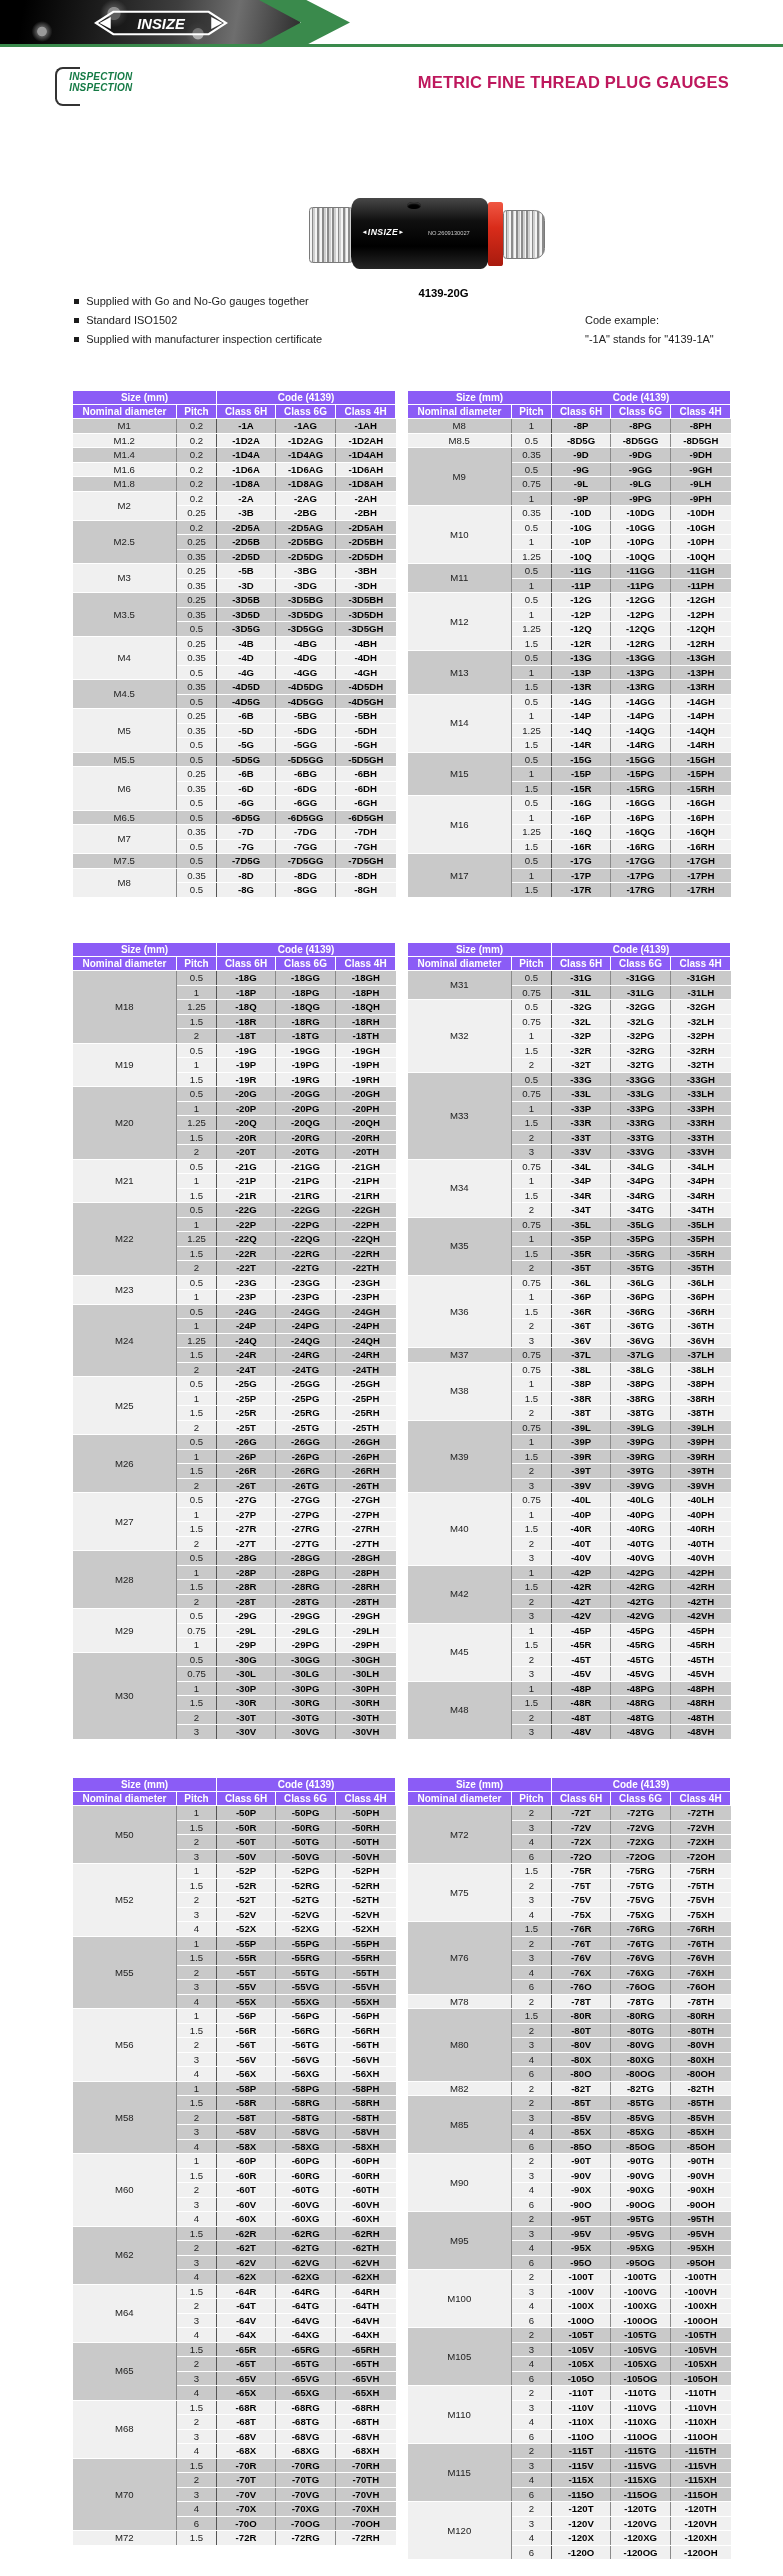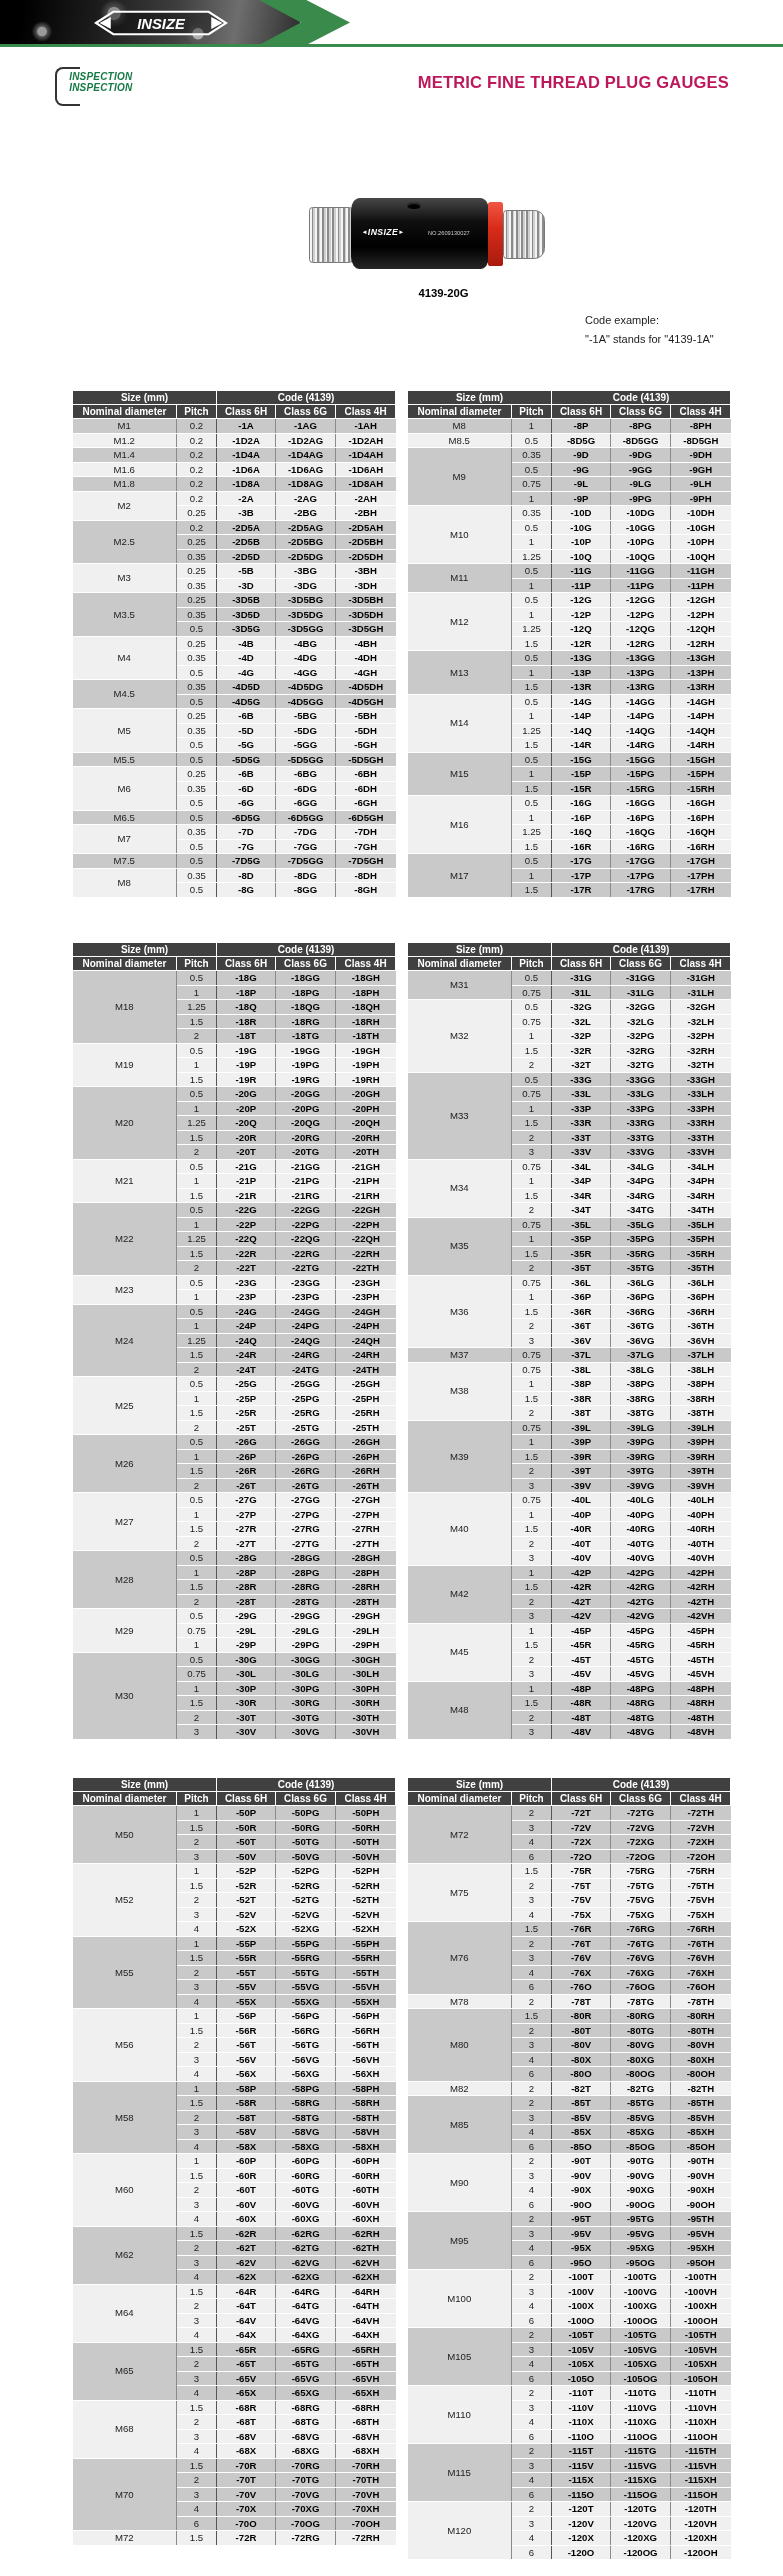--- a/index.html
+++ b/index.html
@@ -53,21 +53,21 @@
   .bullet{display:inline-block;width:5.2px;height:5.2px;background:#1c1c1c;margin:0 7px 1.7px 0;vertical-align:middle;}
   .code-example{position:absolute;left:585px;top:311px;font-size:11px;color:#1c1c1c;line-height:19px;white-space:nowrap;}
 
   
   .tbl-host{position:absolute;}
   #host0{left:72px;top:390px;} #host1{left:407px;top:390px;}
   #host2{left:72px;top:942px;} #host3{left:407px;top:942px;}
   #host4{left:72px;top:1777px;} #host5{left:407px;top:1777px;}
 
   table.gauge-table{border-collapse:collapse;width:324px;table-layout:fixed;}
-  .gauge-table th{background:#404040;color:#fff;font-weight:bold;font-size:10px;
+  .gauge-table th{background:#8b5cf6;color:#fff;font-weight:bold;font-size:10px;
     height:13px;padding:0;border:1.7px solid #fff;text-align:center;}
   .gauge-table td{font-size:9.6px;height:13.5px;line-height:13.5px;text-align:center;
     padding:0;border-bottom:0.9px solid #fff;color:#222;overflow:hidden;white-space:nowrap;}
   .gauge-table td.diam{border-right:0.9px solid #8a8a8a;}
   .gauge-table td.pitch{border-right:1.7px solid #555;}
   .gauge-table td.c6h,.gauge-table td.c6g{border-right:0.9px solid #8a8a8a;}
   .gauge-table td.code{font-weight:bold;color:#000;}
   .gauge-table tr.gd td{background:#c9c9c9;}
   .gauge-table tr.gl td{background:#f0f0f0;}
 </style>
@@ -102,20 +102,25 @@
     <div class="gauge-body">
       <div class="gauge-hole"></div>
       <div class="gauge-brand"><span class="arr">◄</span><span>INSIZE</span><span class="arr">►</span></div>
       <div class="gauge-serial">NO.2609130027</div>
     </div>
     <div class="red-ring"></div>
     <div class="thread right"></div>
   </div>
   <div class="gauge-caption">4139-20G</div>
 
+  <div class="features">
+    <div class="feature-line"><span class="bullet"></span><span>Supplied with Go and No-Go gauges together</span></div>
+    <div class="feature-line"><span class="bullet"></span><span>Standard ISO1502</span></div>
+    <div class="feature-line"><span class="bullet"></span><span>Supplied with manufacturer inspection certificate</span></div>
+  </div>
 
   <div class="code-example">
     <div>Code example:</div>
     <div>"-1A" stands for "4139-1A"</div>
   </div>
 
   <div class="tbl-host" id="host0">
       <table class="gauge-table">
         <colgroup>
           <col style="width: 104px;">

